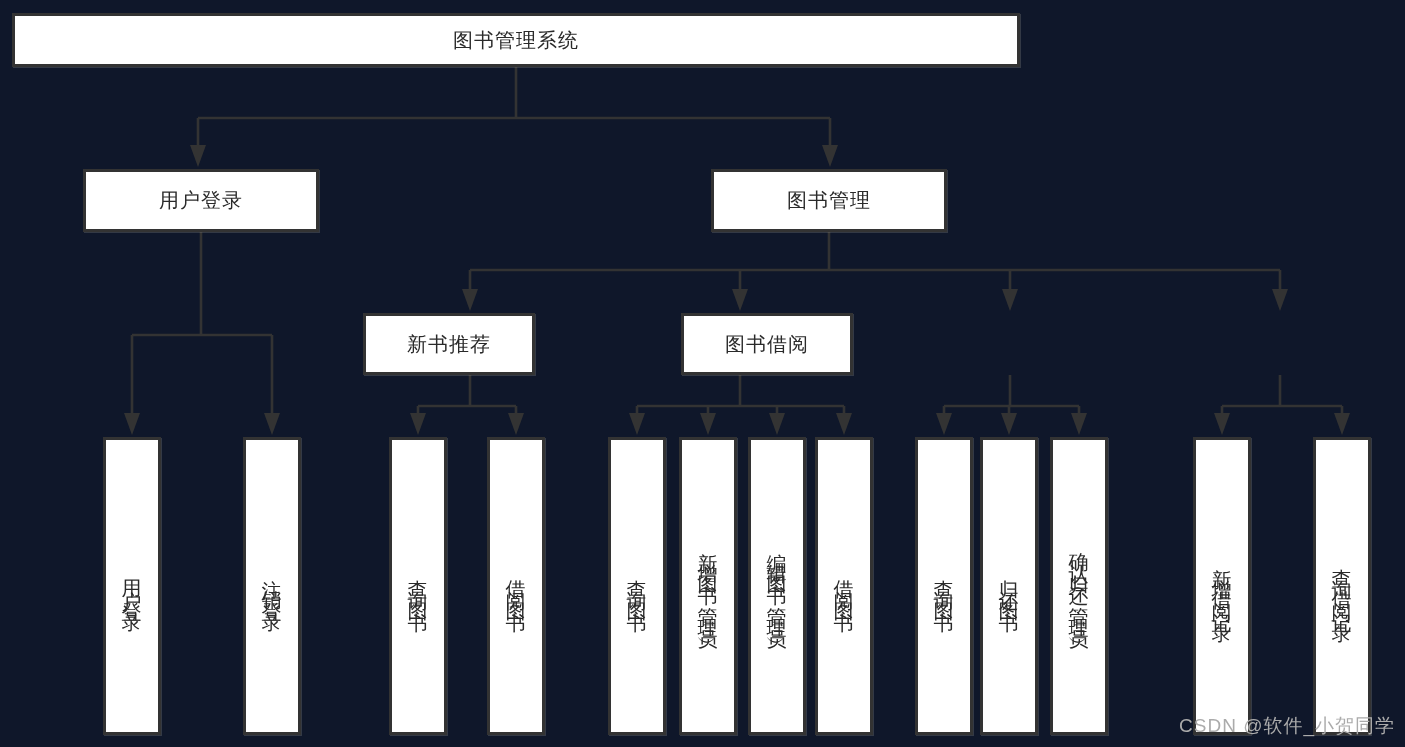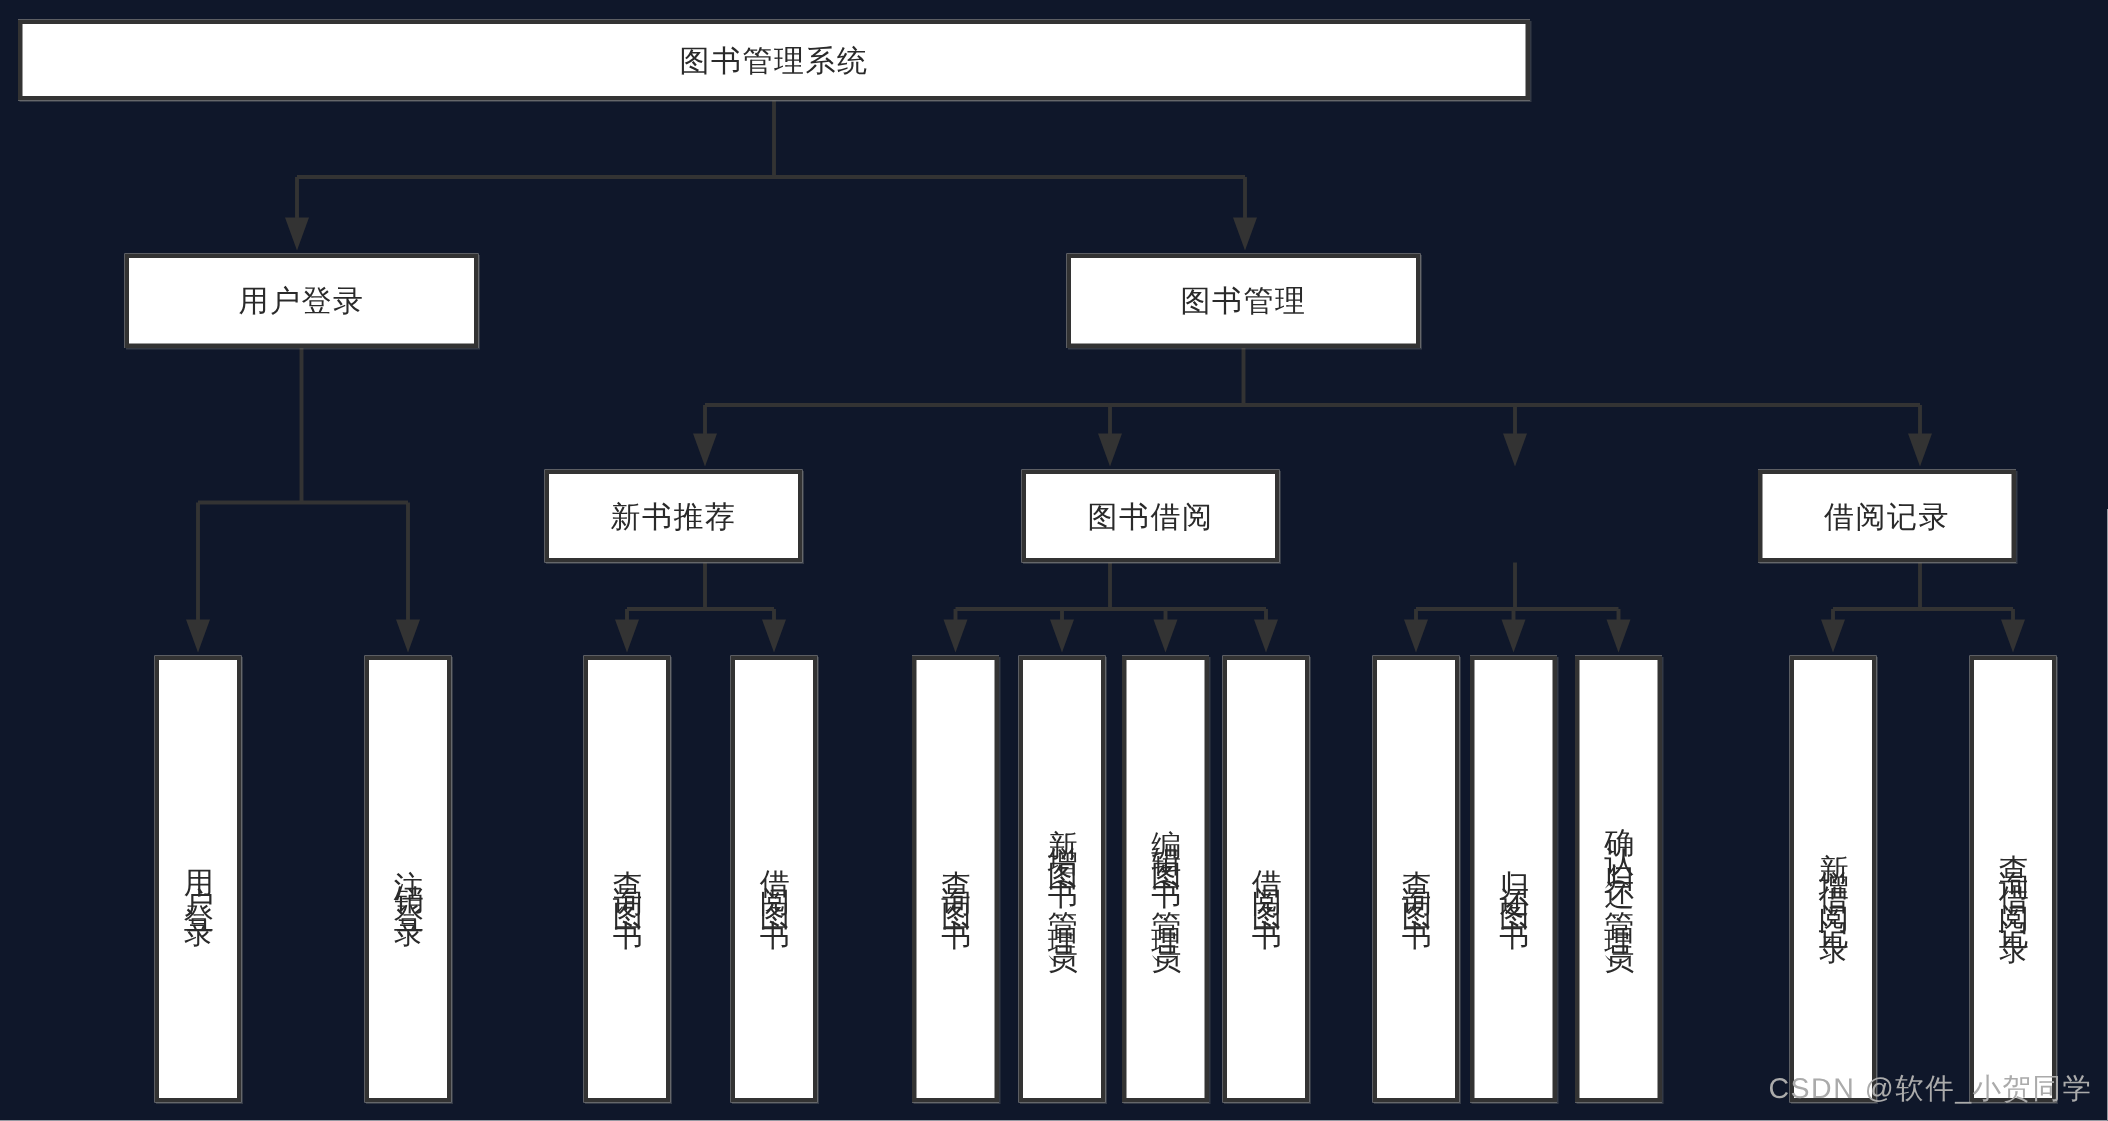--- a/index.html
+++ b/index.html
@@ -124,23 +124,20 @@
   <div class="node hnode l2-node" style="left:711px;">
     <span>图书管理</span>
   </div>
 
   <div class="node hnode l3-node" style="left:363px;">
     <span>新书推荐</span>
   </div>
   <div class="node hnode l3-node" style="left:633px;margin-left:48px;">
     <span>图书借阅</span>
   </div>
-  <div class="node hnode l3-node" style="left:1172px;">
-    <span>借阅记录</span>
-  </div>
 
   <div class="node leaf-node" style="left:103px;">
     <span class="vtext">用户登录</span>
   </div>
   <div class="node leaf-node" style="left:243px;">
     <span class="vtext">注销登录</span>
   </div>
   <div class="node leaf-node" style="left:389px;">
     <span class="vtext">查询图书</span>
   </div>

